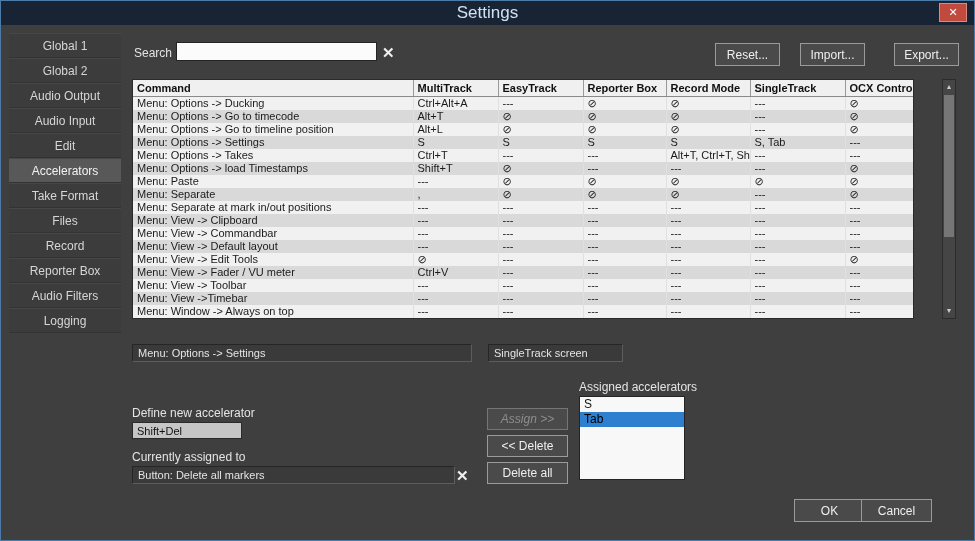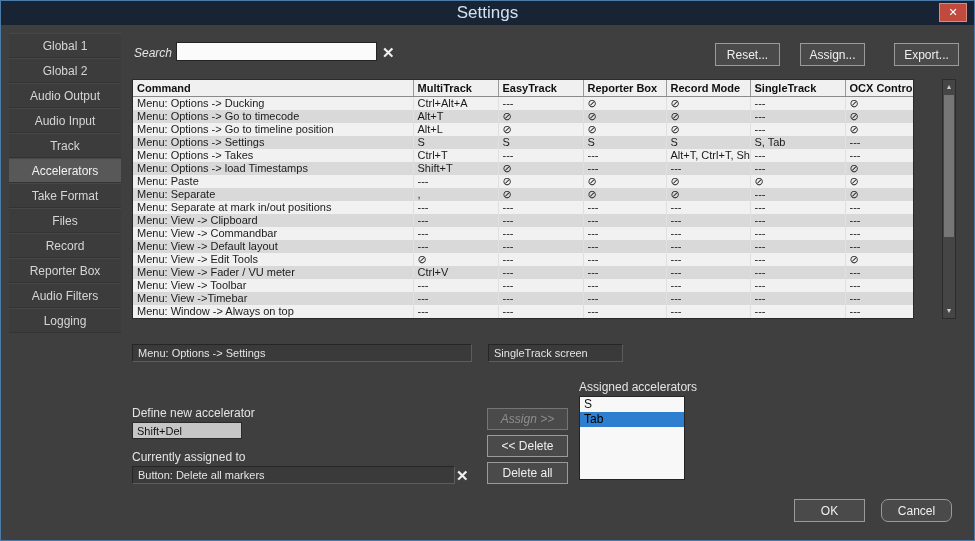--- a/index.html
+++ b/index.html
@@ -87,36 +87,36 @@
   <div class="titlebar">
     <span class="title">Settings</span>
     <div class="close-btn">✕</div>
   </div>
 
   <div class="sidebar">
       <div class="side-item">Global 1</div>
       <div class="side-item">Global 2</div>
       <div class="side-item">Audio Output</div>
       <div class="side-item">Audio Input</div>
-      <div class="side-item">Track</div>
+      <div class="side-item">Edit</div>
       <div class="side-item selected">Accelerators</div>
       <div class="side-item">Take Format</div>
       <div class="side-item">Files</div>
       <div class="side-item">Record</div>
       <div class="side-item">Reporter Box</div>
       <div class="side-item">Audio Filters</div>
       <div class="side-item">Logging</div>
     </div>
 
-  <span class="lbl" style="left:133px; top:45px;font-style:italic;">Search</span>
+  <span class="lbl" style="left:133px; top:45px;">Search</span>
   <input class="search-input" value="" style="">
   <span class="xicon" style="left:381px; top:44px;">✕</span>
 
   <button class="btn" style="left:714px; top:42px; width:65px; height:23px;">Reset...</button>
-  <button class="btn" style="left:799px; top:42px; width:65px; height:23px;">Assign...</button>
+  <button class="btn" style="left:799px; top:42px; width:65px; height:23px;">Import...</button>
   <button class="btn" style="left:893px; top:42px; width:65px; height:23px;">Export...</button>
 
   <div class="table-wrap">
     <table>
       <thead>
           <tr>
             <th>Command</th>
             <th>MultiTrack</th>
             <th>EasyTrack</th>
             <th>Reporter Box</th>
@@ -303,15 +303,15 @@
 
   <button class="btn disabled" style="left:486px; top:407px; width:81px; height:22px;font-style:italic;">Assign &gt;&gt;</button>
   <button class="btn" style="left:486px; top:434px; width:81px; height:22px;">&lt;&lt; Delete</button>
   <button class="btn" style="left:486px; top:461px; width:81px; height:22px;">Delete all</button>
 
   <span class="lbl" style="left:131px; top:449px;">Currently assigned to</span>
   <div class="dfield" style="left:131px; top:465px; width:323px;">Button: Delete all markers</div>
   <span class="xicon" style="left:455px; top:467px;">✕</span>
 
   <button class="btn" style="left:793px; top:498px; width:71px; height:23px;">OK</button>
-  <button class="btn" style="left:880px; top:498px; width:71px; height:23px;border-radius:7px;">Cancel</button>
+  <button class="btn" style="left:860px; top:498px; width:71px; height:23px;">Cancel</button>
 
 </div>
 
 </body></html>

